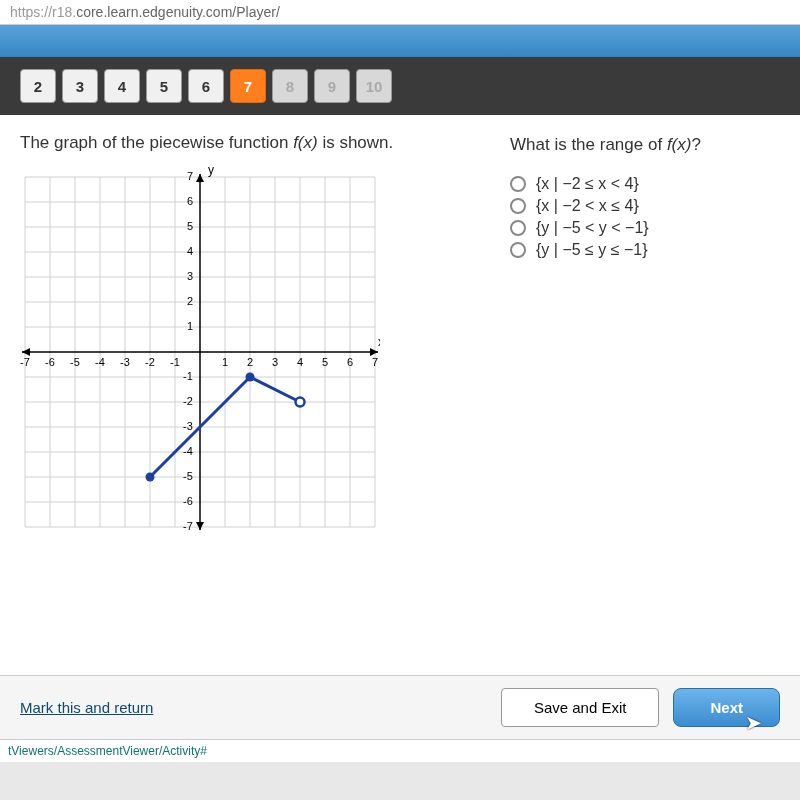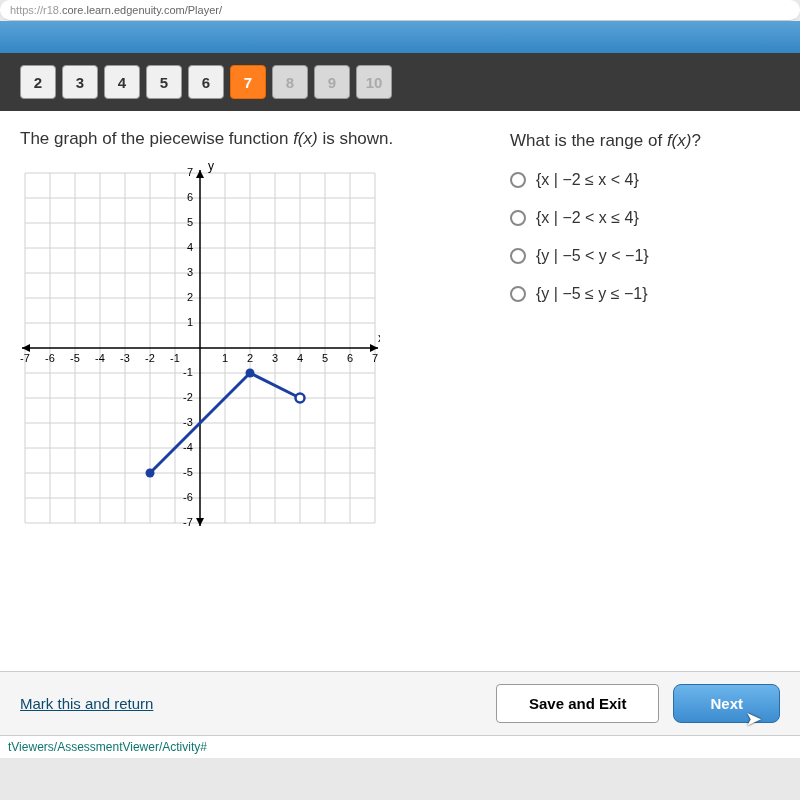--- a/index.html
+++ b/index.html
@@ -1,18 +1,18 @@
 <!DOCTYPE html>
 <html><head>
   <meta charset="utf-8">
   <style>
     * { margin: 0; padding: 0; box-sizing: border-box; }
     body { font-family: Arial, sans-serif; background: #e8e8e8; width: 800px; height: 800px; overflow: hidden; }
     
-    .url-bar { background: #fff; padding: 4px 10px; font-size: 11px; color: #666; border-bottom: 1px solid #ccc; border-radius: 10px; }
+    .url-bar { background: #fff; padding: 4px 10px; font-size: 14px; color: #666; border-bottom: 1px solid #ccc; }
     .url-bar .secure { color: #999; }
     
     .blue-band { height: 32px; background: linear-gradient(to bottom, #5aa3d8, #3585c5); }
     
     .nav-band { background: #3a3a3a; padding: 12px 20px; display: flex; gap: 6px; }
     .nav-btn { width: 36px; height: 34px; background: #f0f0f0; border: 1px solid #999; border-radius: 4px; display: flex; align-items: center; justify-content: center; font-size: 15px; font-weight: bold; color: #333; cursor: pointer; }
     .nav-btn.active { background: #ff7f1f; color: #fff; border-color: #e66800; }
     .nav-btn.disabled { background: #d8d8d8; color: #aaa; cursor: default; }
     
     .content { background: #fff; padding: 18px 20px; height: 560px; display: flex; gap: 30px; }
@@ -20,29 +20,29 @@
     .left-pane { flex: 1; }
     .prompt { font-size: 17px; color: #333; margin-bottom: 4px; }
     .prompt .fx { font-style: italic; }
     
     .graph-box { width: 360px; height: 390px; position: relative; }
     
     .right-pane { width: 270px; padding-top: 2px; }
     .question { font-size: 17px; color: #333; margin-bottom: 20px; }
     .question .fx { font-style: italic; }
     
-    .options { display: flex; flex-direction: column; gap: 20px; }
+    .options { display: flex; flex-direction: column; gap: 4px; }
     .option { display: flex; align-items: center; gap: 10px; font-size: 16px; color: #333; cursor: pointer; }
     .radio-circle { width: 16px; height: 16px; border: 2px solid #888; border-radius: 50%; flex-shrink: 0; }
     .option-text { font-family: Arial, sans-serif; }
     
     .footer { background: #f5f5f5; border-top: 1px solid #ccc; padding: 12px 20px; display: flex; align-items: center; justify-content: space-between; }
     .mark-return { color: #0c4a6e; text-decoration: underline; font-size: 15px; cursor: pointer; }
     .footer-btns { display: flex; gap: 14px; }
-    .btn-save { padding: 10px 32px; background: #fff; border: 1px solid #999; border-radius: 4px; font-size: 15px; font-weight: bold; cursor: pointer; }
+    .btn-save { padding: 10px 32px; background: #fff; border: 1px solid #999; border-radius: 4px; font-size: 15px; font-weight: normal; cursor: pointer; }
     .btn-next { padding: 10px 36px; background: linear-gradient(to bottom, #6cb5ec, #3c8cd0); color: #fff; border: 1px solid #2a6ea8; border-radius: 8px; font-size: 15px; font-weight: bold; cursor: pointer; position: relative; }
     .cursor-icon { position: absolute; right: 18px; bottom: -8px; font-size: 18px; color: #fff; text-shadow: 0 0 2px #000; }
     
     .status-bar { background: #fff; border-top: 1px solid #ccc; padding: 4px 8px; font-size: 12px; color: #0f766e; }
   </style>
 </head>
 <body>
 
 <div class="url-bar">
   <span class="secure">https://r18.</span><span>core.learn.edgenuity.com/Player/</span>

